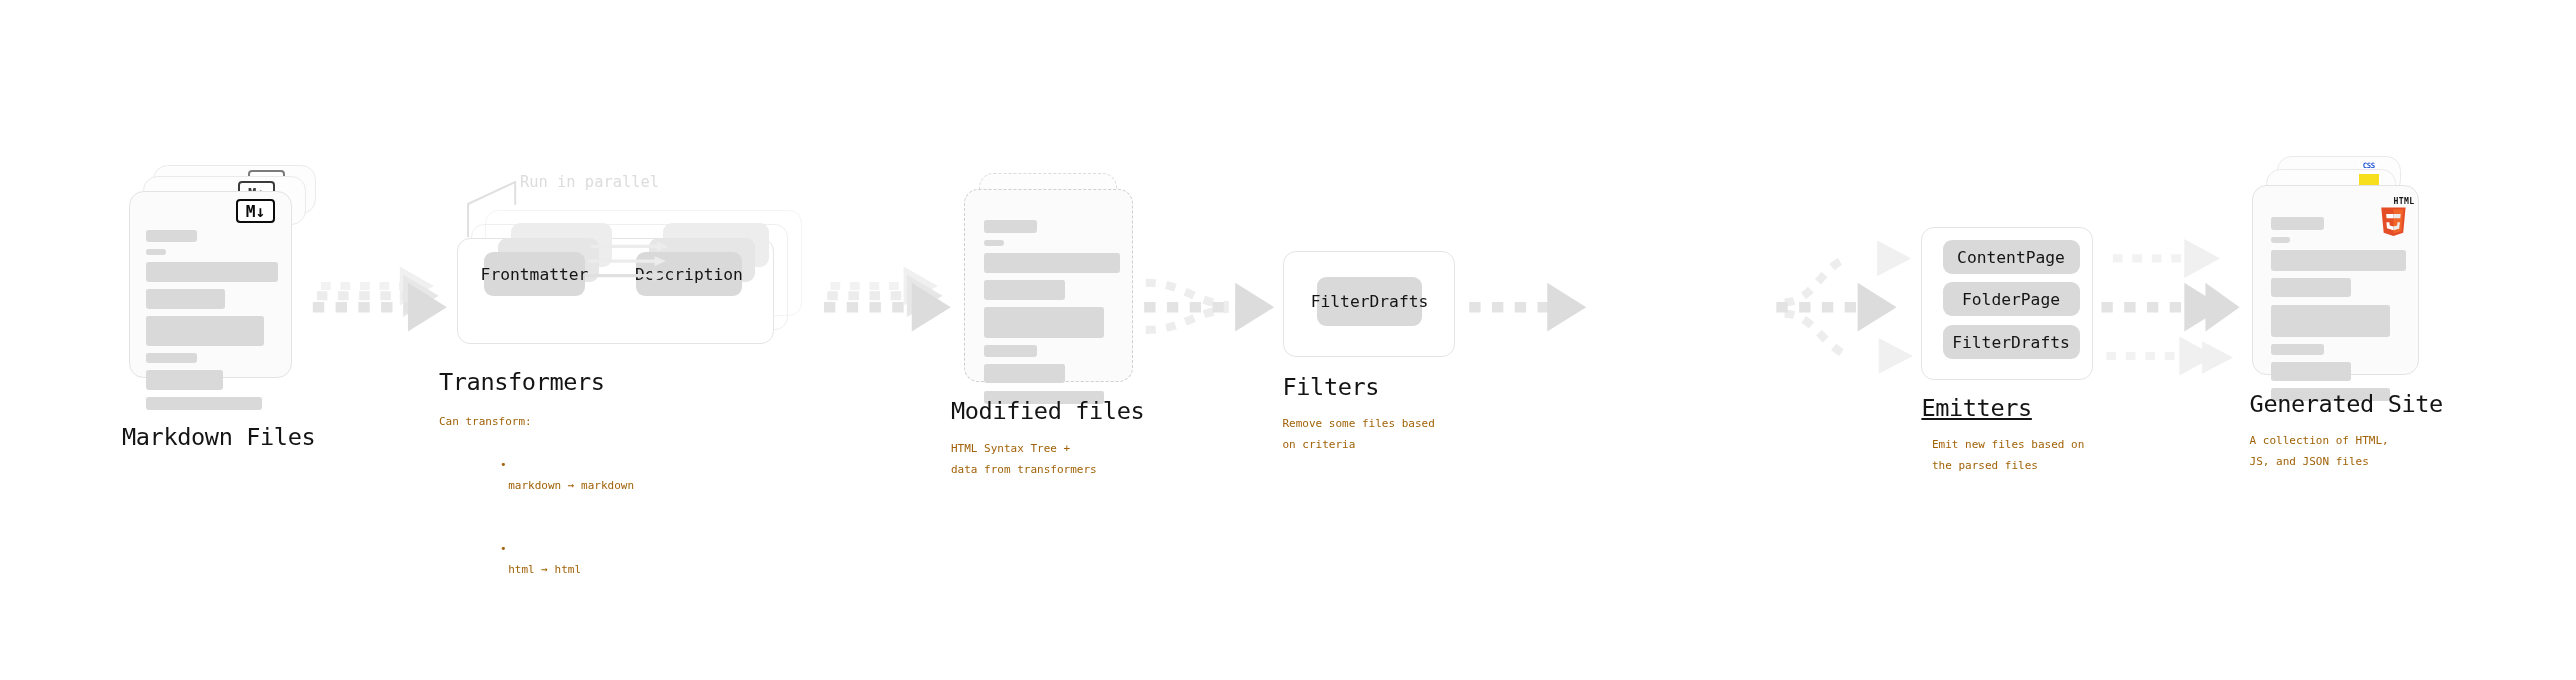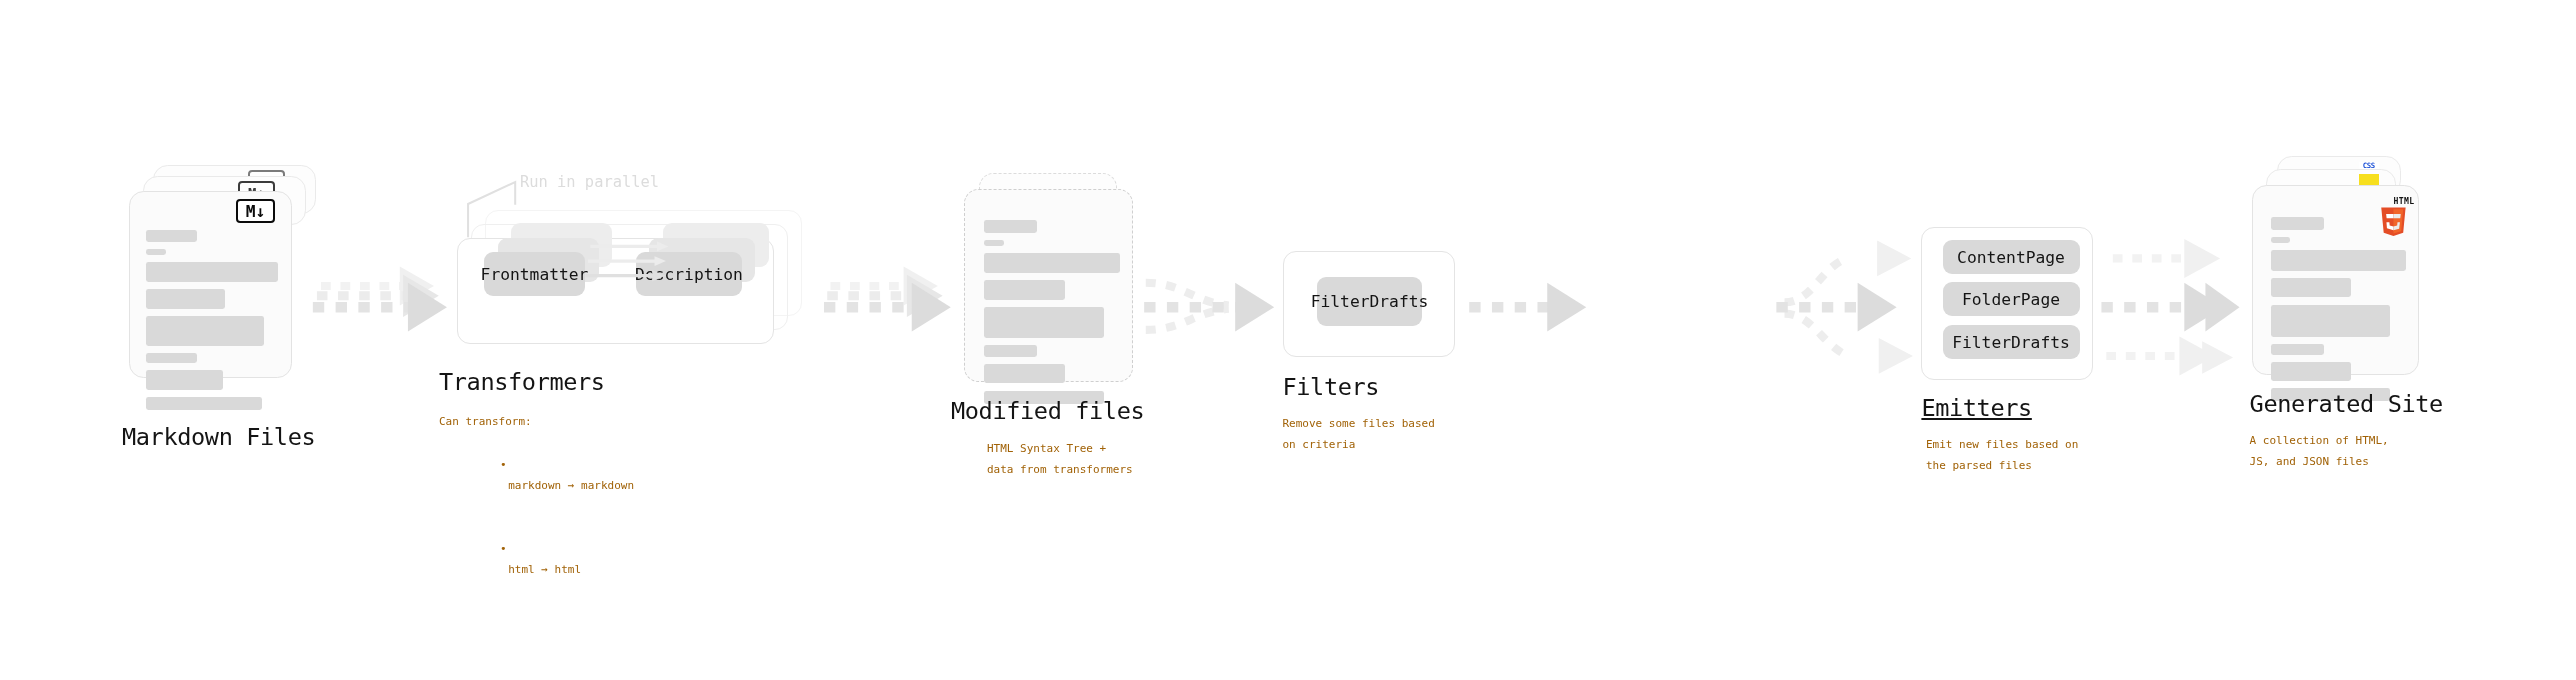--- a/index.html
+++ b/index.html
@@ -304,21 +304,21 @@
       <div class="bar" style="width:136px;height:19.5px;"></div>
       <div class="bar" style="width:81px;height:19.5px;"></div>
       <div class="bar" style="width:120px;height:31px;"></div>
       <div class="bar" style="width:53px;height:11.4px;"></div>
       <div class="bar" style="width:81px;height:19.5px;"></div>
       <div class="bar" style="width:120px;height:13px;"></div>
     </div>
 
     <div class="title" style="left:0px; top:234px;">Modified files</div>
 
-    <div class="subtitle" style="left:0px; top:275px;margin-left:36px;">HTML Syntax Tree +
+    <div class="subtitle" style="left:0px; top:275px;">HTML Syntax Tree +
 data from transformers</div>
   </div>
 
   <div class="stage-node" style="left:1276px; top:236px; width:293px; height:244px;">
 
     <div class="groupbox" style="left:6.5px; top:14.6px; width:172px; height:106px;"></div>
 
     <div class="chip" style="left:41px; top:41px; width:105px; height:49px;">FilterDrafts</div>
 
     <div class="title" style="left:6.5px; top:137px;">Filters</div>
@@ -331,21 +331,21 @@
   <div class="stage-node" style="left:1910px; top:219px; width:309px; height:252px;">
 
     <div class="groupbox" style="left:11.4px; top:8.1px; width:172px; height:153px;"></div>
 
     <div class="chip" style="left:32.5px; top:21px; width:137px; height:34px;">ContentPage</div>
     <div class="chip" style="left:32.5px; top:63px; width:137px; height:34px;">FolderPage</div>
     <div class="chip" style="left:32.5px; top:106px; width:137px; height:34px;">FilterDrafts</div>
 
     <div class="title" style="left:11.4px; top:175px;text-decoration:underline;">Emitters</div>
 
-    <div class="subtitle" style="left:16px; top:215px;">Emit new files based on
+    <div class="subtitle" style="left:22px; top:215px;">Emit new files based on
 the parsed files</div>
   </div>
 
   <div class="stage-node" style="left:2235px; top:154px; width:325px; height:341px;">
 
     <div class="filecard ghost-solid" style="left:42px; top:1.6px; width:124px; height:39px;"></div>
     <div class="css-badge" style="left:124px; top:8.1px; width:19.5px; height:9.8px;">CSS</div>
 
     <div class="filecard ghost-solid" style="left:31px; top:14.6px; width:130px; height:39px;"></div>
     <div class="js-badge" style="left:124px; top:20.3px; width:19.5px; height:13px;"></div>

